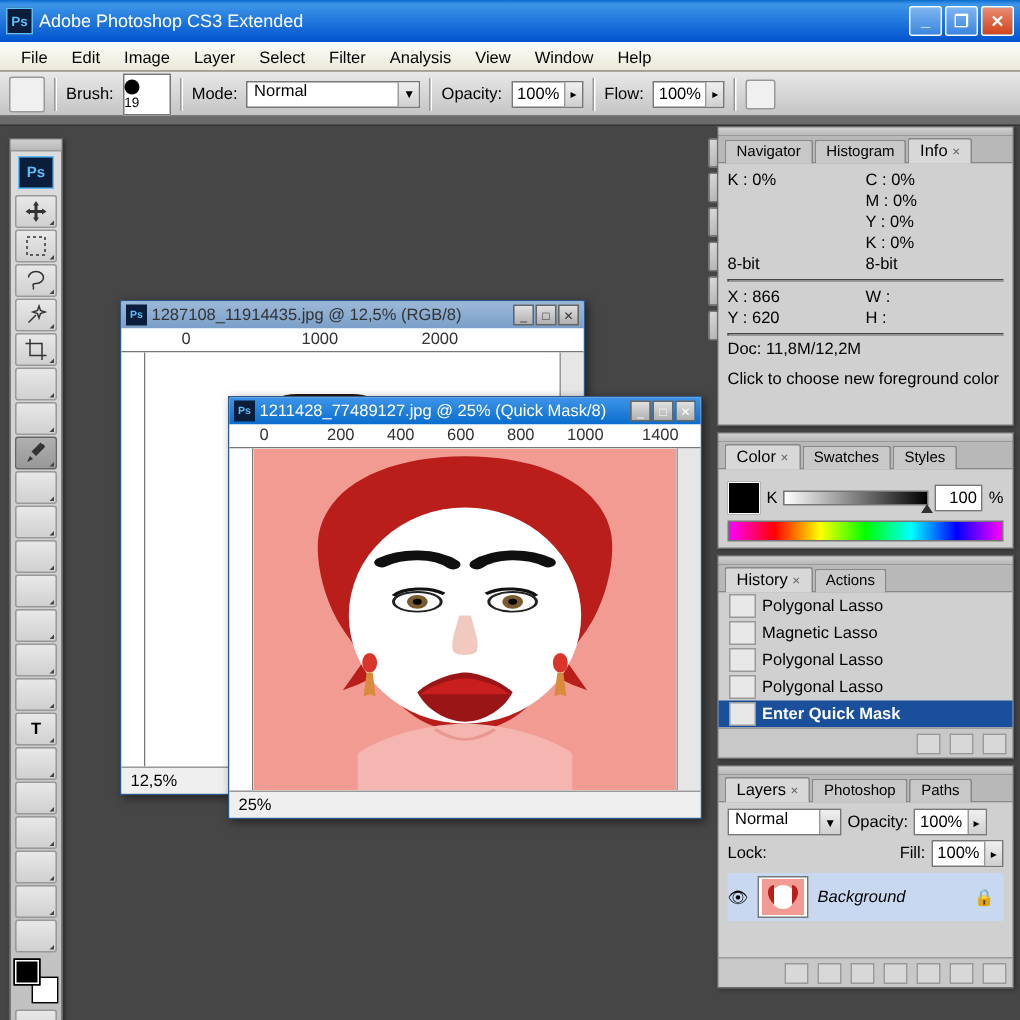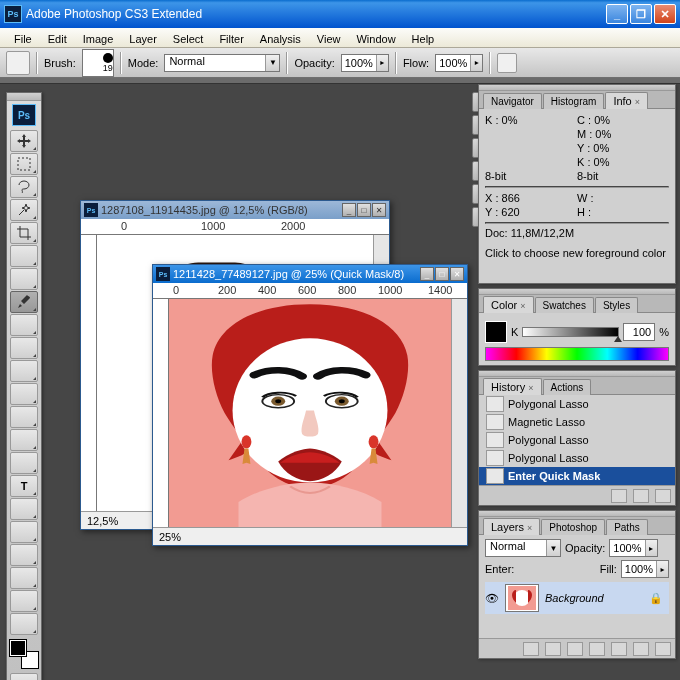--- a/index.html
+++ b/index.html
@@ -9,21 +9,21 @@
 .titlebar .title{flex:1;font-size:12px}
 .winbtns{display:flex;gap:2px}
 .winbtn{width:22px;height:20px;background:linear-gradient(#7fb5f0,#3b86de);border:1px solid #fff;border-radius:2px;display:flex;align-items:center;justify-content:center;color:#fff;font-weight:bold}
 .winbtn.close{background:linear-gradient(#e98c72,#d1441b)}
 .menubar{height:20px;background:linear-gradient(#fcfcf9,#ece9d8);display:flex;align-items:flex-end;padding:0 6px;border-bottom:1px solid #aca899}
 .menubar span{padding:2px 8px;cursor:default}
 .optbar{height:30px;background:linear-gradient(#e8e8e8,#c4c4c4);border-bottom:1px solid #6f6f6f;display:flex;align-items:center;padding:2px 6px;gap:6px}
 .optbar .ticon{width:24px;height:24px;background:#f0f0f0;border:1px solid #999;border-radius:2px}
 .optbar .sep{width:2px;height:22px;border-left:1px solid #999;border-right:1px solid #fff}
 .optbar label{font-size:11px}
-.brushprev{width:32px;height:28px;background:#fff;border:1px solid #777;display:flex;flex-direction:column;align-items:flex-end;justify-content:center}
+.brushprev{width:32px;height:28px;background:#fff;border:1px solid #777;display:flex;flex-direction:column;align-items:flex-start;justify-content:center}
 .brushprev .dot{width:10px;height:10px;background:#000;border-radius:50%}
 .brushprev .num{font-size:9px}
 .dd{display:flex;align-items:flex-start;background:#fff;border:1px solid #777;height:18px}
 .dd .txt{padding:0 4px;min-width:60px}
 .dd .arr{width:14px;height:16px;background:linear-gradient(#f0f0f0,#d0d0d0);border-left:1px solid #999;display:flex;align-items:center;justify-content:center;font-size:8px}
 .numbox{display:flex;align-items:center;background:#fff;border:1px solid #777;height:18px}
 .numbox .txt{padding:0 3px;min-width:30px;text-align:right}
 .numbox .arr{width:12px;height:16px;background:linear-gradient(#f0f0f0,#d0d0d0);border-left:1px solid #999;display:flex;align-items:center;justify-content:center;font-size:8px}
 .gripper{height:6px;background:#6b6b6b;border-bottom:1px solid #333}
 .toolbox{position:absolute;left:6px;top:92px;width:36px;background:linear-gradient(#dcdcdc,#c0c0c0);border:1px solid #6a6a6a;box-shadow:1px 1px 3px rgba(0,0,0,.4)}
@@ -417,21 +417,21 @@
             <div class="txt">Normal</div>
             <div class="arr">▼</div>
           </div>
         <span>Opacity:</span>
         <div class="numbox">
             <div class="txt">100%</div>
             <div class="arr">▸</div>
           </div>
       </div>
       <div style="display:flex;gap:4px;align-items:center">
-        <span>Enter:</span>
+        <span>Lock:</span>
         <div class="bic"></div>
           <div class="bic"></div>
           <div class="bic"></div>
           <div class="bic"></div>
         <span style="margin-left:auto">Fill:</span>
         <div class="numbox">
             <div class="txt">100%</div>
             <div class="arr">▸</div>
           </div>
       </div>

